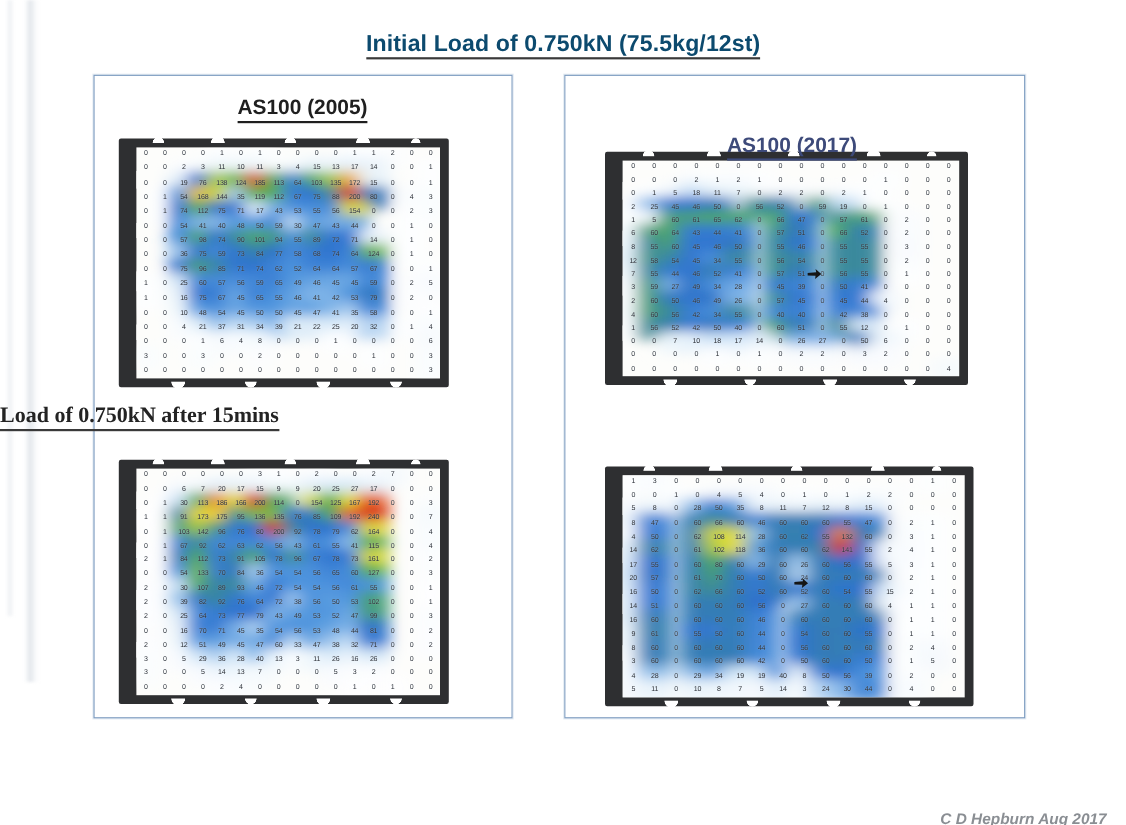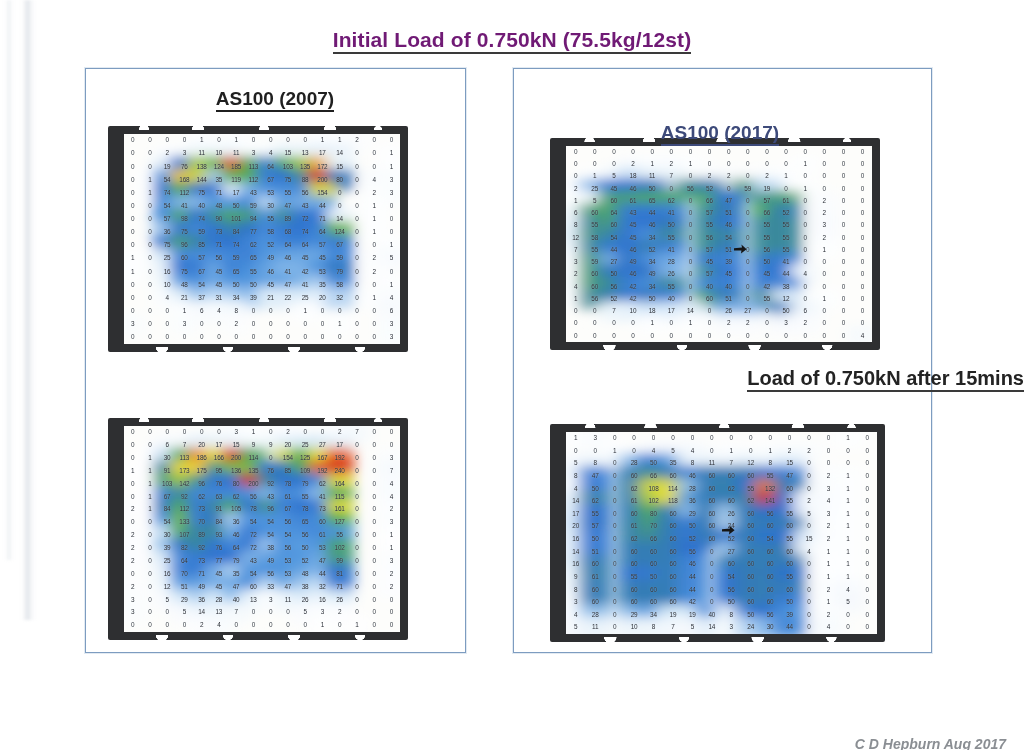--- a/index.html
+++ b/index.html
@@ -20,32 +20,33 @@
   .scan-streak2{
     position:absolute;left:5px;top:0;width:8px;height:560px;
     background:linear-gradient(90deg,rgba(255,255,255,0),rgba(214,220,228,.40),rgba(255,255,255,0));
     filter:blur(1.6px);
   }
 
   .doc-title{
     position:absolute;left:0;top:28px;width:1024px;
     text-align:center;
     font-size:21px;font-weight:bold;letter-spacing:.1px;
-    color:#701a75;
+    color:#0c4a6e;
   }
   .doc-title span{
     border-bottom:2px solid #3a3a3a;padding-bottom:1px;
   }
 
   .mid-title{
     position:absolute;left:0;top:367px;width:1024px;
-    text-align:right;
+    text-align:left;
     font-size:20px;font-weight:bold;
     color:#232323;
     z-index:6;
+    font-family:Liberation Serif, serif;
   }
   .mid-title span{border-bottom:2px solid #3a3a3a;padding-bottom:1px;}
 
   
   .frame{
     position:absolute;
     border:1.5px solid #7d9cc0;
     background:transparent;
     box-shadow:0 0 0 1px rgba(190,208,226,.45);
   }
@@ -151,21 +152,21 @@
 <div class="scan-streak"></div>
 
 <div class="doc-title">
   <span>Initial Load of 0.750kN (75.5kg/12st)</span>
 </div>
 
 <div class="frame" id="frame-left"></div>
 <div class="frame" id="frame-right"></div>
 
 <div class="panel-heading hd-dark" id="hd-tl">
-  <span>AS100 (2007)</span>
+  <span>AS100 (2005)</span>
 </div>
 <div class="panel-heading hd-blue" id="hd-tr">
   <span>AS100 (2017)</span>
 </div>
 
 <div class="mid-title">
   <span>Load of 0.750kN after 15mins</span>
 </div>
 
 <div class="pad" id="pad-tl">

